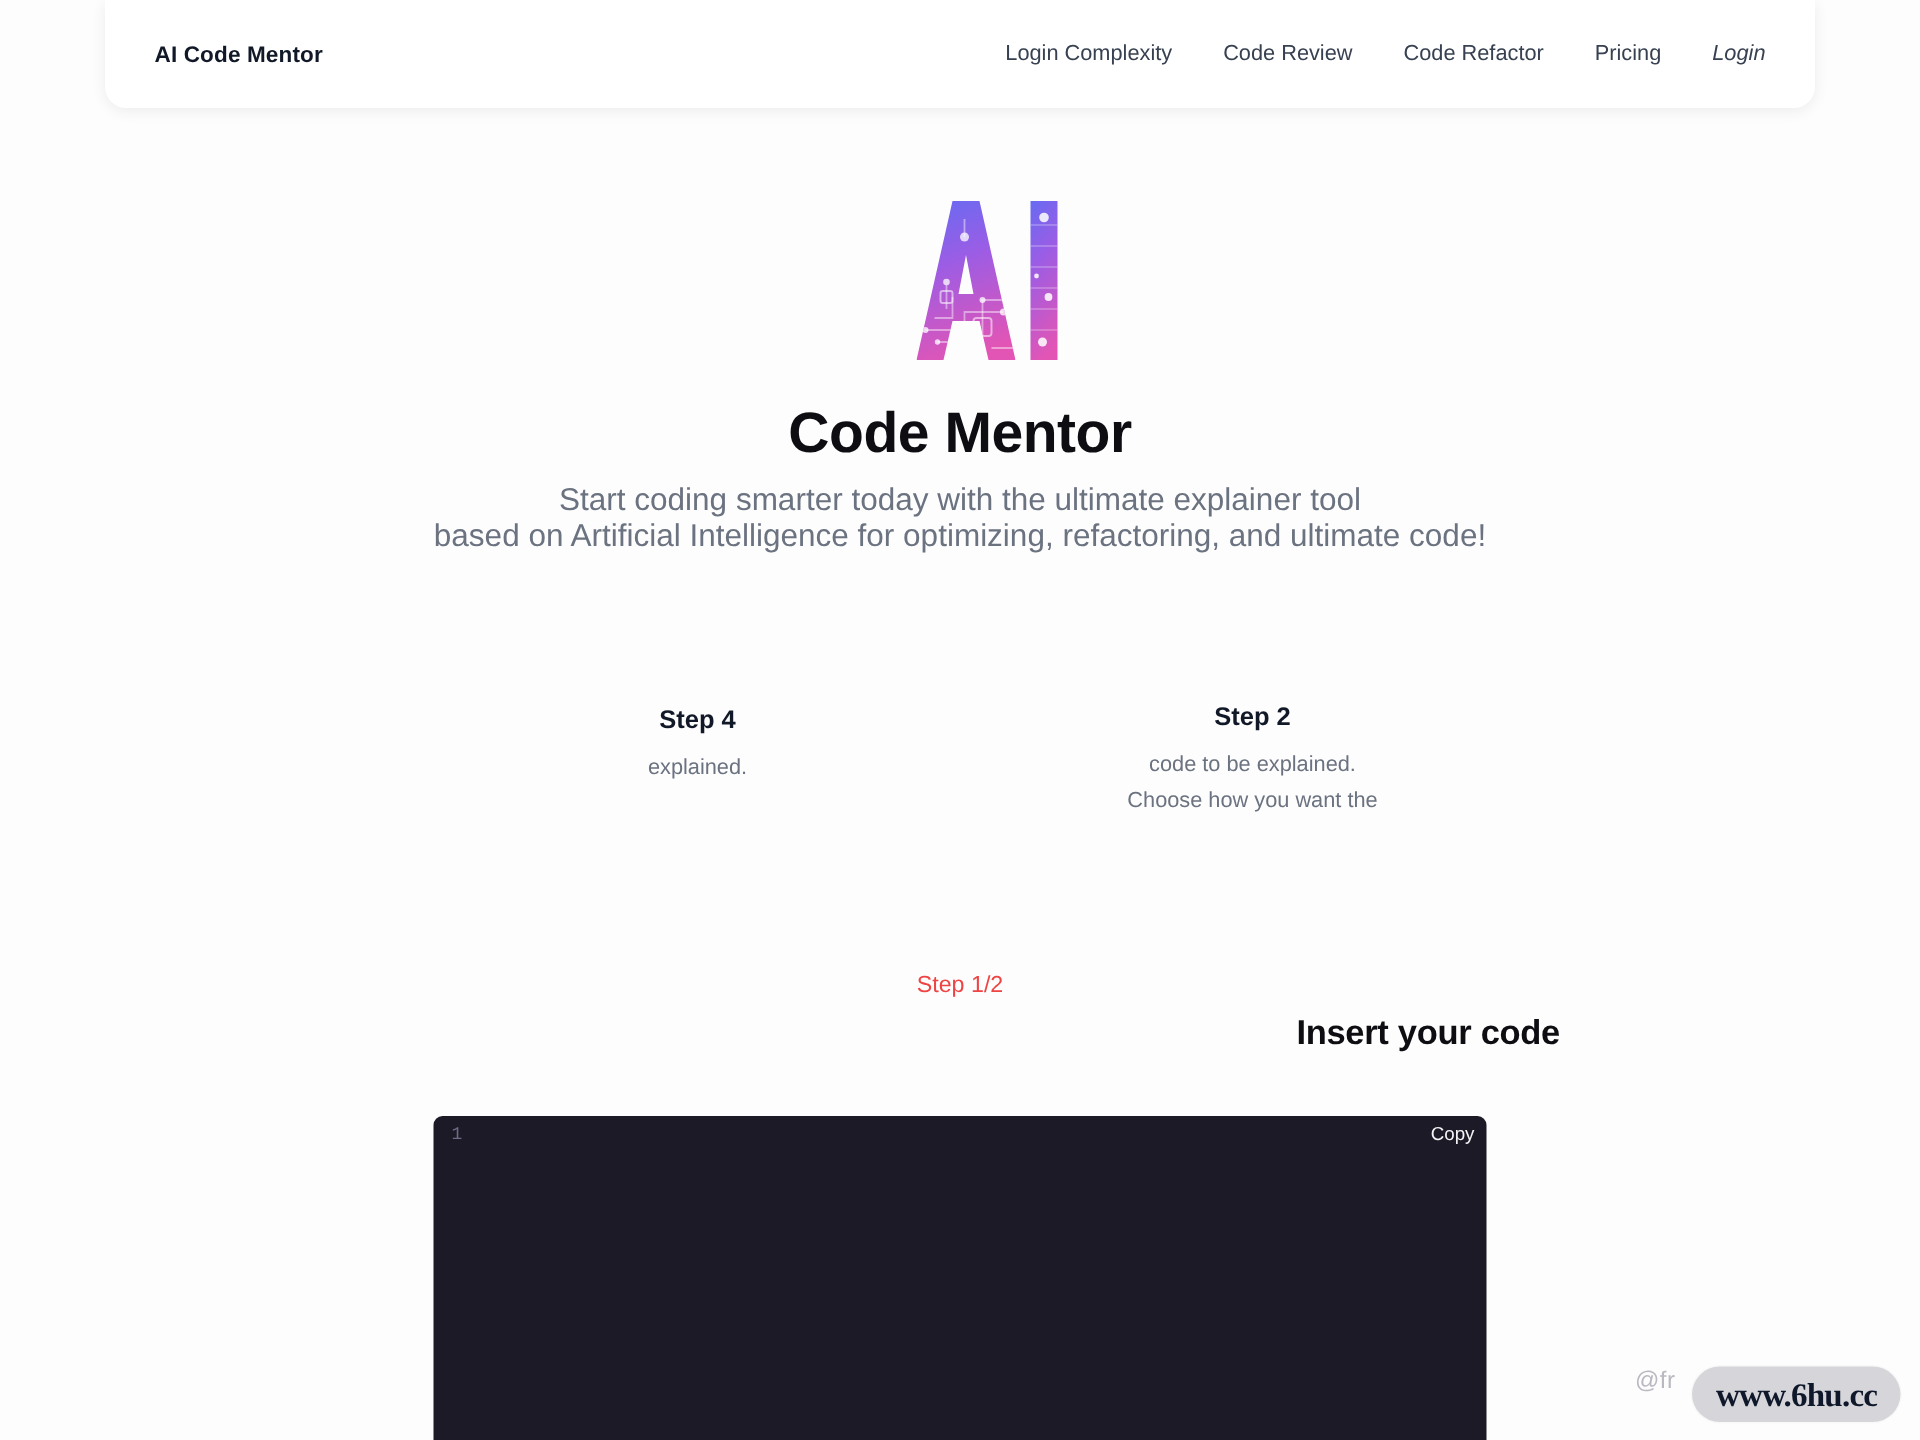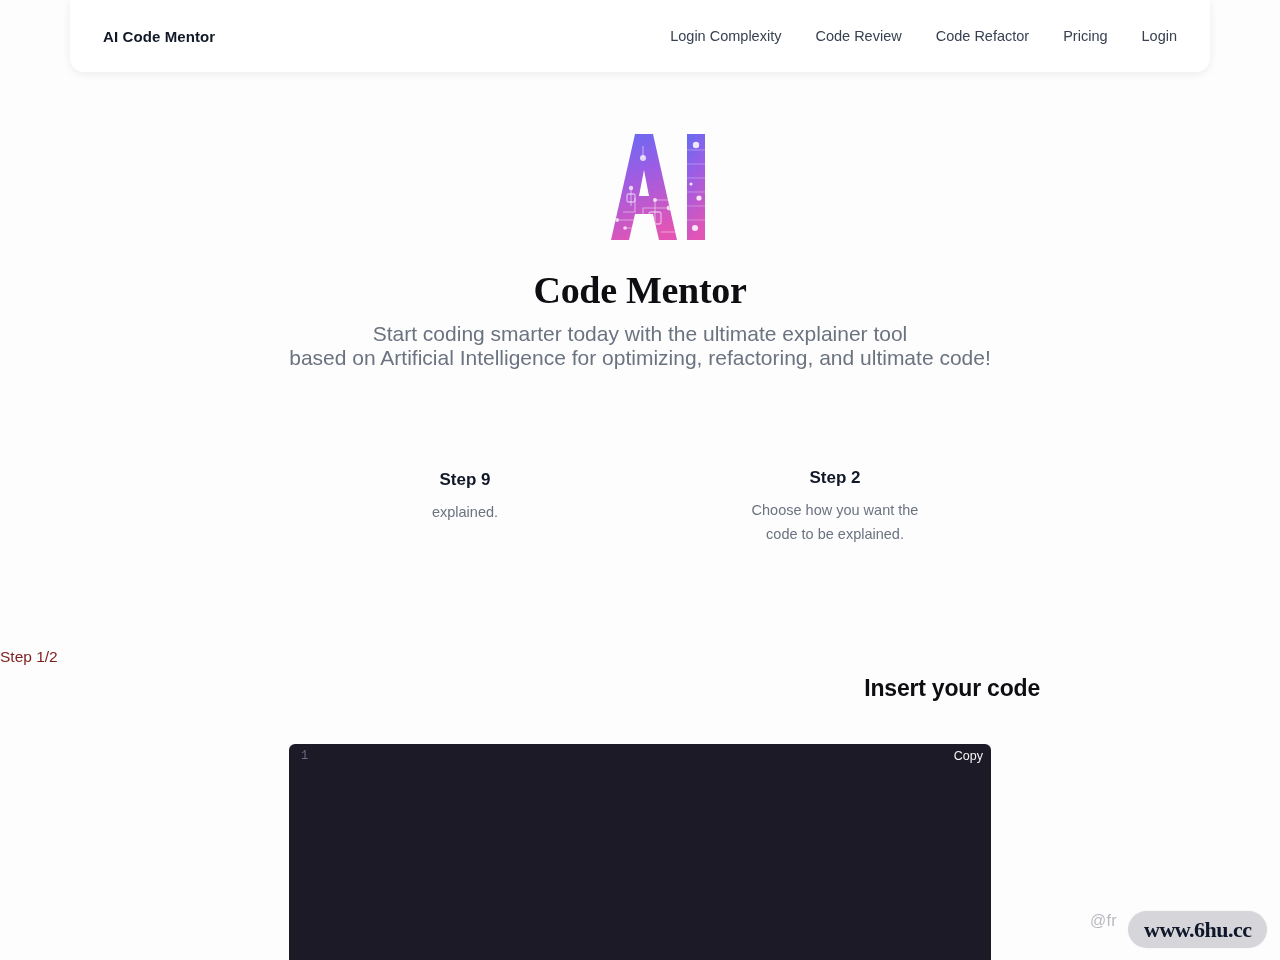--- a/index.html
+++ b/index.html
@@ -22,37 +22,36 @@
   }
   .brand {
     font-size:15px; font-weight:bold; color:#111827;
     letter-spacing:0.1px;
   }
   .nav { display:flex; align-items:center; gap:0px; }
   .nav a {
     font-size:14.5px; color:#374151; text-decoration:none;
     padding:0 17px; white-space:nowrap;
   }
-  .nav a:last-child { padding-right:0; }
+  .nav a:last-child { padding-right:0;font-style:italic; }
 
   
   .hero { position:absolute; left:0; top:0; width:1280px; text-align:center; }
 
   .logo-wrap {
     position:absolute; left:50%; transform:translateX(-50%);
     top:128px; width:150px; height:118px;
   }
   .logo-svg { display:block; width:150px; height:118px; }
 
   .hero-title {
     position:absolute; left:0; top:268px; width:1280px;
     text-align:center;
     font-size:38px; font-weight:bold; color:#0d0d12;
     letter-spacing:-0.3px;
-    font-family:Liberation Serif, serif;
   }
   .hero-sub {
     position:absolute; left:0; top:322px; width:1280px;
     text-align:center;
     font-size:21px; color:#6b7280; line-height:24px;
   }
 
   
   .steps { position:absolute; left:0; top:0; width:1280px; }
   .step { position:absolute; width:300px; text-align:center; }
@@ -61,21 +60,21 @@
   .step-title {
     font-size:17px; font-weight:bold; color:#111827; margin-bottom:10px;
   }
   .step-desc {
     font-size:14.5px; color:#6b7280; line-height:24px;
   }
 
   
   .stage-label {
     position:absolute; left:0; top:648px; width:1280px;
-    text-align:left; font-size:15.5px; color:#7f1d1d;
+    text-align:center; font-size:15.5px; color:#ef4444;
   }
   .stage-title {
     position:absolute; left:0; top:675px; width:1040px;
     text-align:right; font-size:23px; font-weight:bold; color:#0d0d12;
     letter-spacing:-0.2px;
   }
 
   
   .editor {
     position:absolute; left:289px; top:744px; width:702px; height:216px;
@@ -209,30 +208,30 @@
 
     <div class="hero-title">Code Mentor</div>
     <div class="hero-sub">
       <div>Start coding smarter today with the ultimate explainer tool</div>
       <div>based on Artificial Intelligence for optimizing, refactoring, and ultimate code!</div>
     </div>
   </div>
 
   <div class="steps">
     <div class="step step-1">
-      <div class="step-title">Step 9</div>
+      <div class="step-title">Step 4</div>
       <div class="step-desc">
         <div>explained.</div>
       </div>
     </div>
     <div class="step step-2">
       <div class="step-title">Step 2</div>
       <div class="step-desc">
+        <div>code to be explained.</div>
         <div>Choose how you want the</div>
-        <div>code to be explained.</div>
       </div>
     </div>
   </div>
 
   <div class="stage-label">Step 1/2</div>
   <div class="stage-title">Insert your code</div>
 
   <div class="editor">
     <div class="editor-topbar">
       <div class="gutter-num">1</div>

